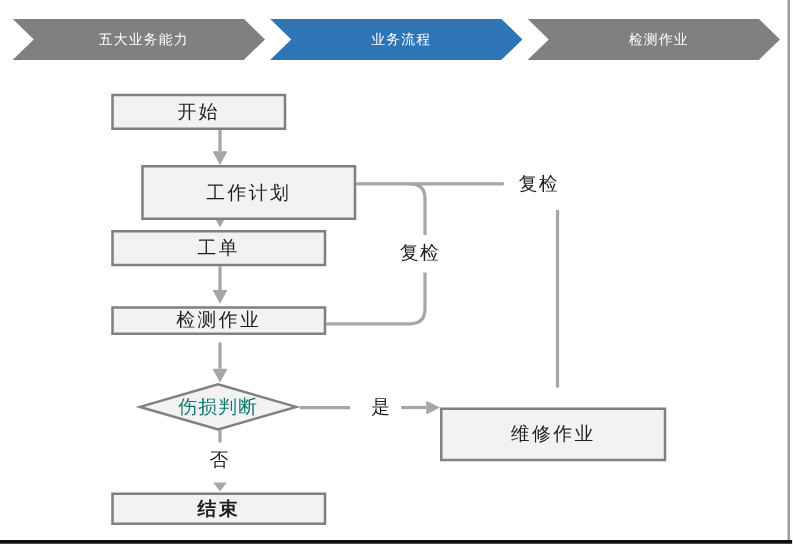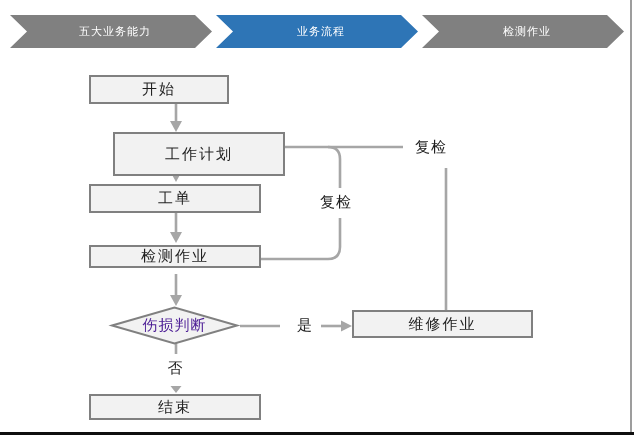--- a/index.html
+++ b/index.html
@@ -18,21 +18,21 @@
   .chevron.active{background:var(--nav-active,#2E75B6);}
   
   .node{
     position:absolute;box-sizing:border-box;background:var(--node-fill,#F2F2F2);
     border:2px solid var(--node-border,#808080);
     display:flex;align-items:center;justify-content:center;
     font-size:15px;color:#1f1f1f;letter-spacing:2px;
   }
   .diamond-label{
     position:absolute;display:flex;align-items:center;justify-content:center;
-    font-size:15px;color:#4c1d95;letter-spacing:1px;background:transparent;
+    font-size:15px;color:#0f766e;letter-spacing:1px;background:transparent;
   }
   .edge-label{
     position:absolute;display:flex;align-items:center;justify-content:center;
     font-size:15px;color:#1f1f1f;background:#ffffff;letter-spacing:1px;
   }
   .connectors{position:absolute;left:0;top:0;pointer-events:none;}
   .connectors path{stroke:var(--line,#A6A6A6);stroke-width:2.6;fill:none;}
   .connectors polygon.head{fill:var(--line,#A6A6A6);stroke:none;}
   .connectors polygon.shape{fill:var(--node-fill,#F2F2F2);stroke:var(--node-border,#808080);stroke-width:2;}
   
@@ -96,24 +96,24 @@
   </div>
   <div class="node" style="left:89px;top:184px;width:172px;height:29px;">
     <span>工单</span>
   </div>
   <div class="node" style="left:89px;top:245px;width:172px;height:23px;">
     <span>检测作业</span>
   </div>
   <div class="diamond-label" style="left:112px;top:308px;width:125px;height:35px;">
     <span>伤损判断</span>
   </div>
-  <div class="node" style="left:352px;top:310px;width:181px;height:28px;">
+  <div class="node" style="left:352px;top:326px;width:181px;height:43px;">
     <span>维修作业</span>
   </div>
-  <div class="node" style="left:89px;top:394px;width:172px;height:26px;">
+  <div class="node" style="left:89px;top:394px;width:172px;height:26px;font-weight:bold;">
     <span>结束</span>
   </div>
 
   <div class="edge-label" style="left:404px;top:136px;width:54px;height:22px;">复检</div>
   <div class="edge-label" style="left:309px;top:190px;width:54px;height:24px;">复检</div>
   <div class="edge-label" style="left:289px;top:315px;width:32px;height:21px;">是</div>
   <div class="edge-label" style="left:159px;top:357px;width:33px;height:22px;">否</div>
 
   <div class="right-border"></div>
   <div class="bottom-border"></div>

